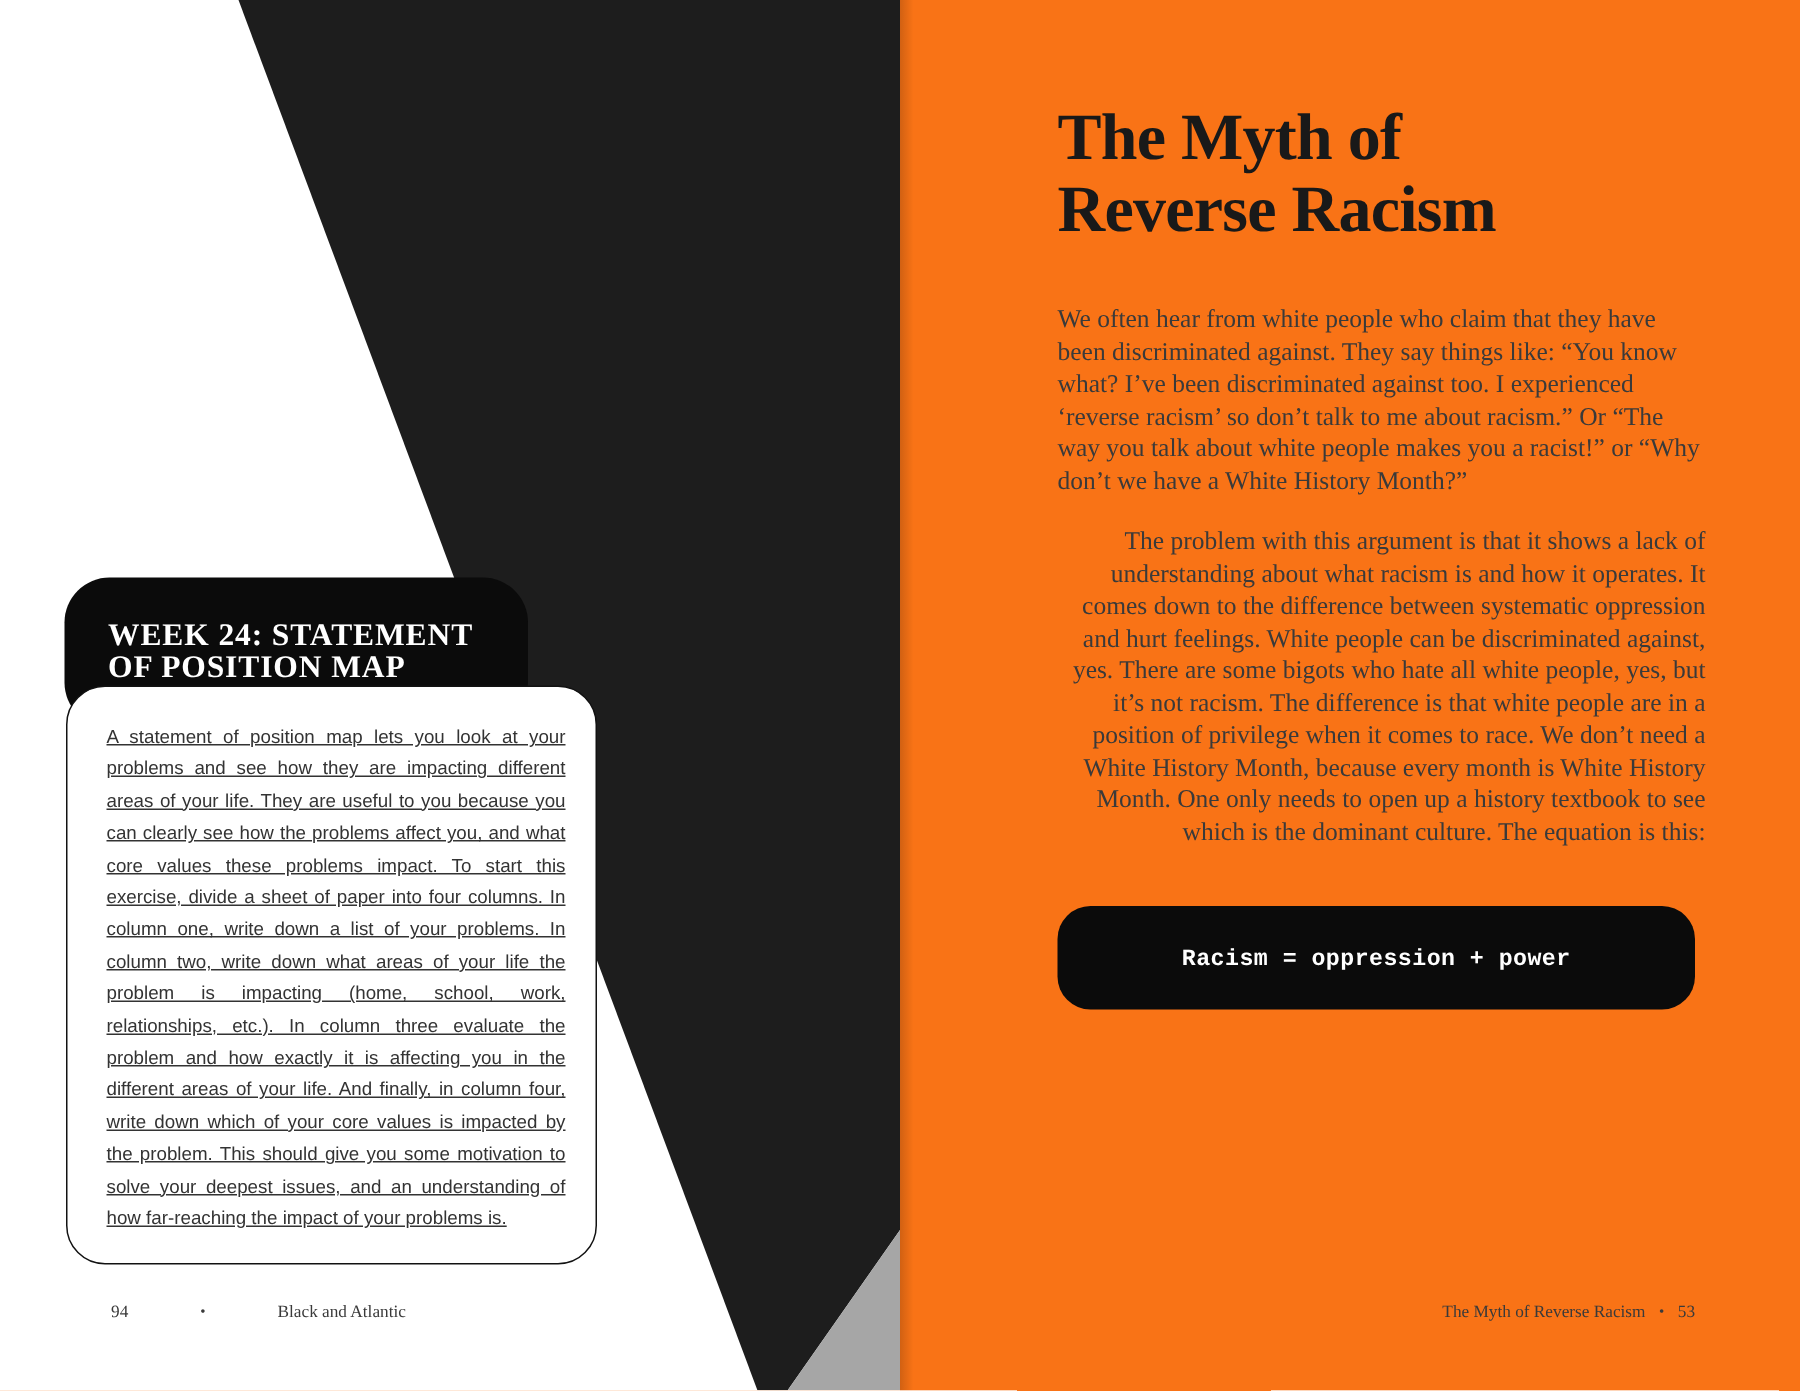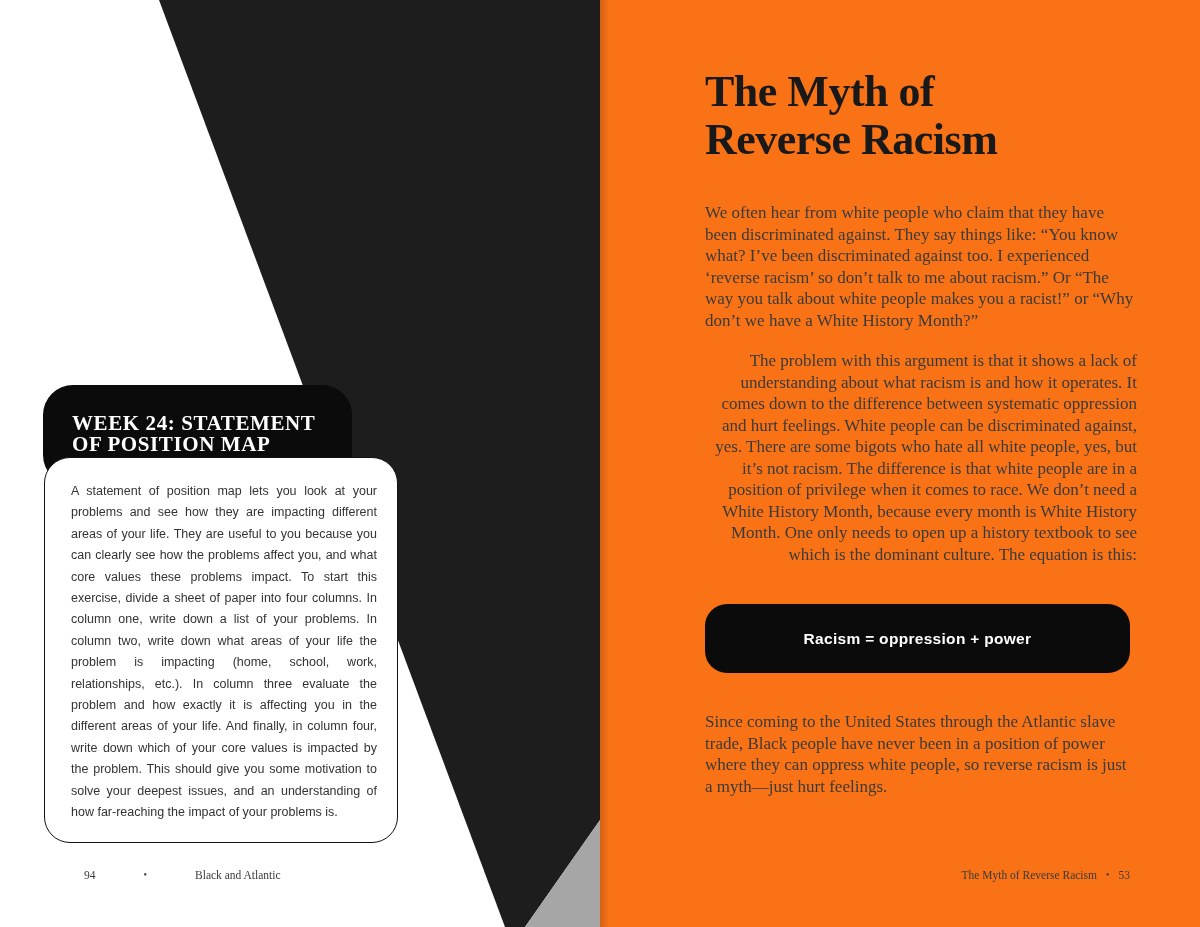--- a/index.html
+++ b/index.html
@@ -37,29 +37,30 @@
     border:1.5px solid #121212;
     border-radius:26px;
     padding:23px 20px 0 26px;
   }
   .note-box .note-text{
     margin:0;
     font-family:"Liberation Sans","DejaVu Sans",sans-serif;
     font-size:12.5px;line-height:21.4px;
     color:#333333;
     text-align:justify;
+    text-decoration:underline;
   }
 
   .footer{
     position:absolute;top:869px;
     font-size:11.5px;color:#3a3a3a;
     display:flex;align-items:center;gap:9px;
     font-family:"Liberation Serif","DejaVu Serif",serif;
   }
-  .footer-left{left:84px;gap:48px;}
+  .footer-left{left:74px;gap:48px;}
   .footer-right{right:70px;}
   .footer .dot{font-size:10px;position:relative;top:-1px;}
 
   .gutter-shadow{
     position:absolute;left:0;top:0;width:9px;height:927px;
     background:linear-gradient(to right, rgba(0,0,0,0.16), rgba(0,0,0,0));
     pointer-events:none;
   }
 
   .chapter-title{
@@ -79,21 +80,21 @@
   .para-3{top:711px;}
 
   .equation-box{
     position:absolute;left:105px;top:604px;width:425px;height:69px;
     background:#0b0b0b;border-radius:22px;
     display:flex;align-items:center;justify-content:center;
   }
   .equation-box .equation-text{
     color:#ffffff;font-weight:bold;
     font-size:15.5px;letter-spacing:0.3px;
-    font-family:Liberation Sans, sans-serif;
+    font-family:Liberation Mono, monospace;
   }
 </style>
 </head>
 <body>
 
 <div class="spread">
 
   <section class="page page-left">
 
     <svg class="wedge-svg" viewBox="0 0 600 927" aria-hidden="true">
@@ -123,21 +124,20 @@
     <h1 class="chapter-title">The Myth of Reverse Racism</h1>
 
     <p class="body-para para-1">We often hear from white people who claim that they have been discriminated against. They say things like: “You know what? I’ve been discriminated against too. I experienced ‘reverse racism’ so don’t talk to me about racism.” Or “The way you talk about white people makes you a racist!” or “Why don’t we have a White History Month?”</p>
 
     <p class="body-para para-2">The problem with this argument is that it shows a lack of understanding about what racism is and how it operates. It comes down to the difference between systematic oppression and hurt feelings. White people can be discriminated against, yes. There are some bigots who hate all white people, yes, but it’s not racism. The difference is that white people are in a position of privilege when it comes to race. We don’t need a White History Month, because every month is White History Month. One only needs to open up a history textbook to see which is the dominant culture. The equation is this:</p>
 
     <div class="equation-box">
       <span class="equation-text">Racism = oppression + power</span>
     </div>
 
-    <p class="body-para para-3">Since coming to the United States through the Atlantic slave trade, Black people have never been in a position of power where they can oppress white people, so reverse racism is just a myth—just hurt feelings.</p>
 
     <footer class="footer footer-right">
       <span>The Myth of Reverse Racism</span>
       <span class="dot">•</span>
       <span>53</span>
     </footer>
   </section>
 
 </div>
 

